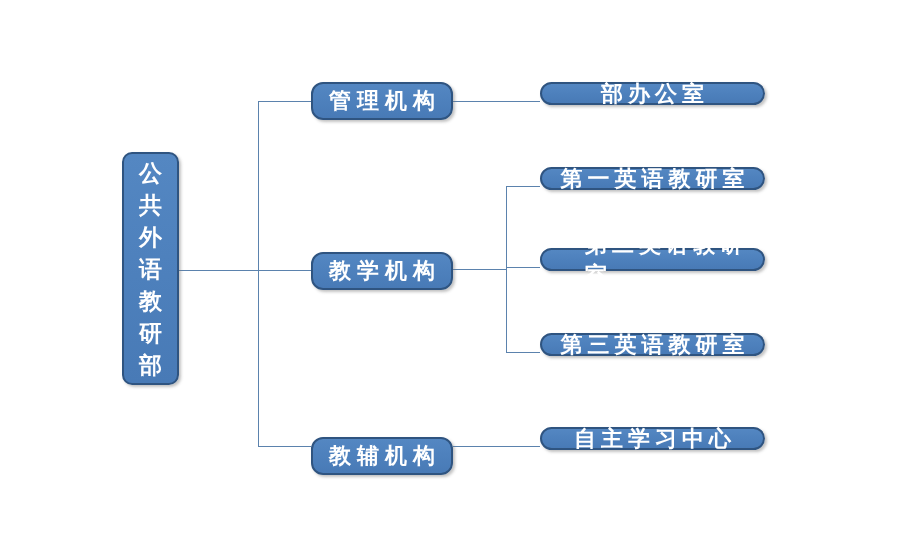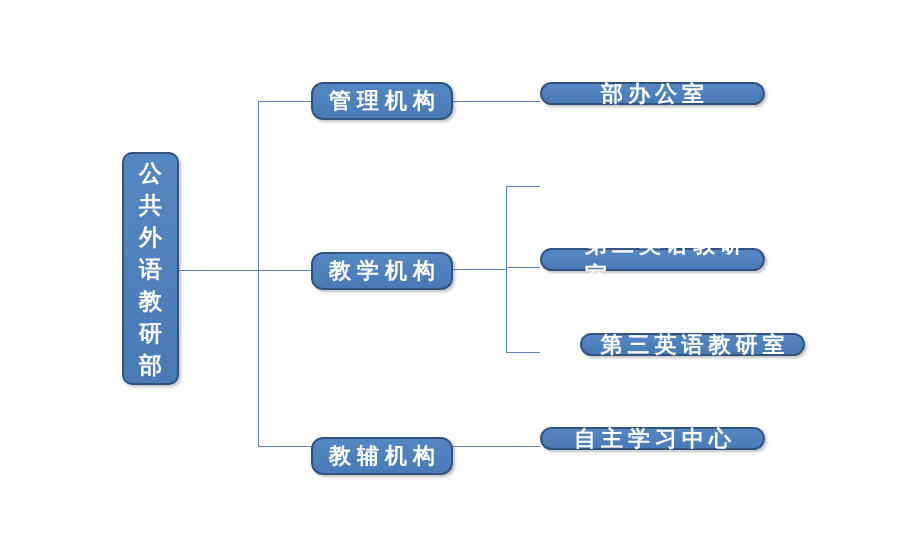--- a/index.html
+++ b/index.html
@@ -57,21 +57,21 @@
     font-size: 22px;
     letter-spacing: 5px;
     padding-left: 5px;
   }
   .pos-mid-0 { top: 82px; }
   .pos-mid-1 { top: 252px; }
   .pos-mid-2 { top: 437px; }
   .pos-leaf-00 { top: 82px; }
   .pos-leaf-10 { top: 167px; }
   .pos-leaf-11 { top: 248px; padding-left: 43px; }
-  .pos-leaf-12 { top: 333px; margin-left: 40px; }
+  .pos-leaf-12 { top: 333px; }
   .pos-leaf-20 { top: 427px; }
   .line {
     position: absolute;
     background: #5b82ad;
   }
   .h { height: 1px; }
   .v { width: 1px; }
 </style>
 </head>
 <body>
@@ -104,20 +104,23 @@
   <div class="node node-mid pos-mid-1">
     <span>教学机构</span>
   </div>
   <div class="node node-mid pos-mid-2">
     <span>教辅机构</span>
   </div>
 
   <div class="node node-leaf pos-leaf-00">
     <span>部办公室</span>
   </div>
+  <div class="node node-leaf pos-leaf-10">
+    <span>第一英语教研室</span>
+  </div>
   <div class="node node-leaf pos-leaf-11">
     <span>第二英语教研室</span>
   </div>
   <div class="node node-leaf pos-leaf-12">
     <span>第三英语教研室</span>
   </div>
   <div class="node node-leaf pos-leaf-20">
     <span>自主学习中心</span>
   </div>
 

